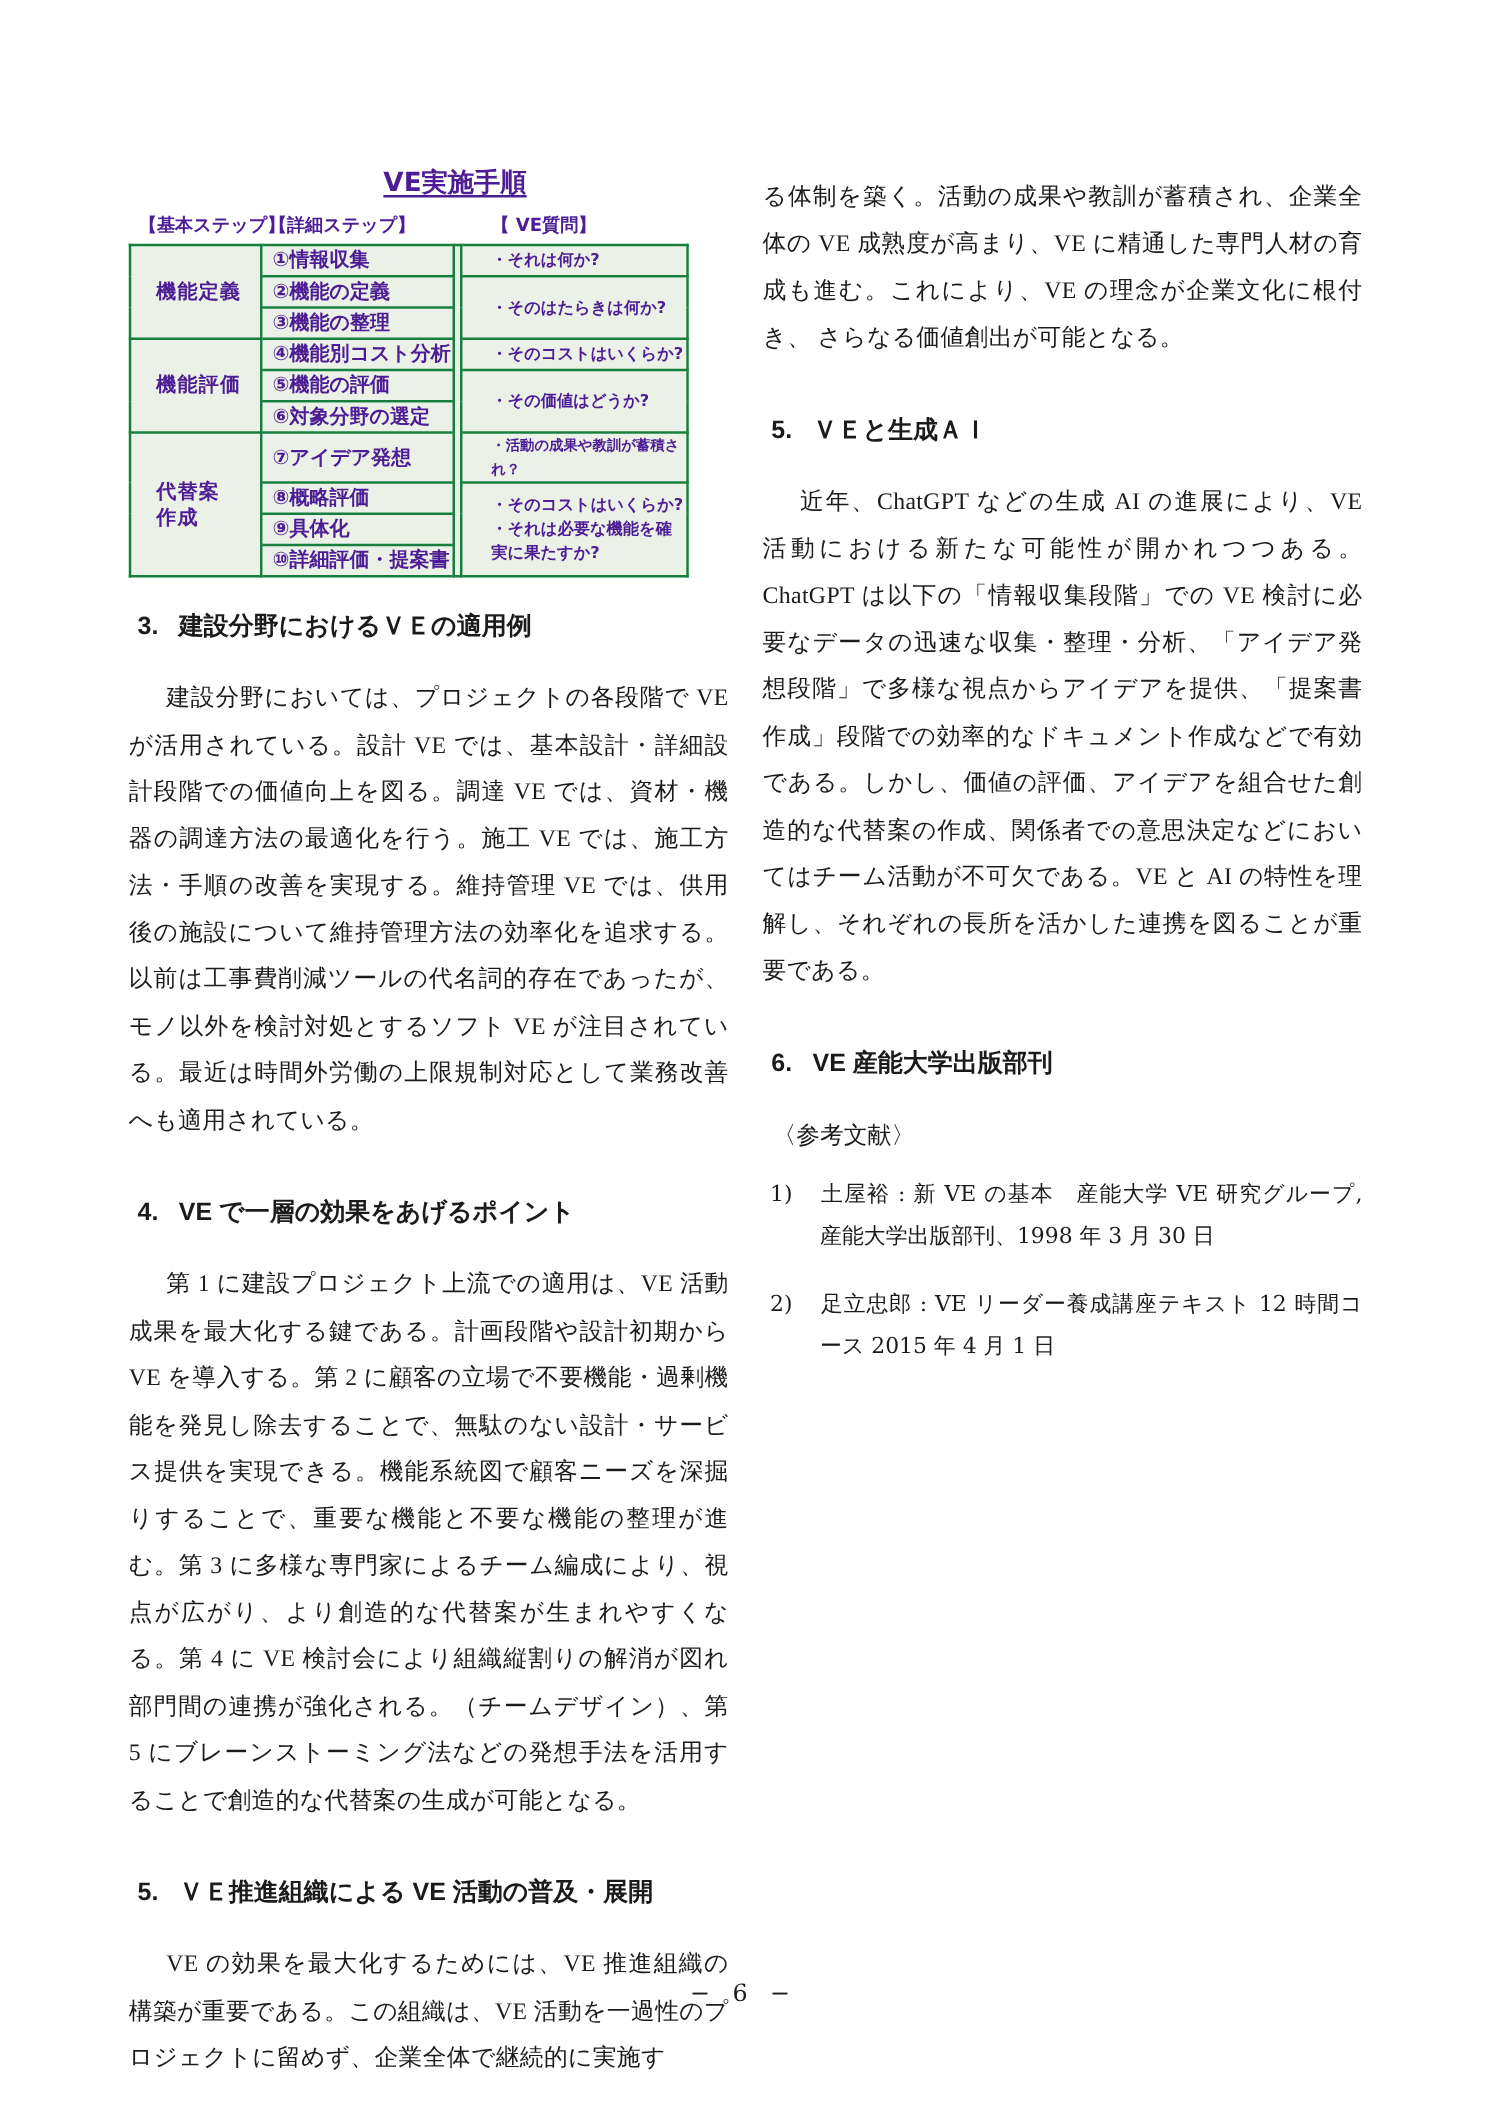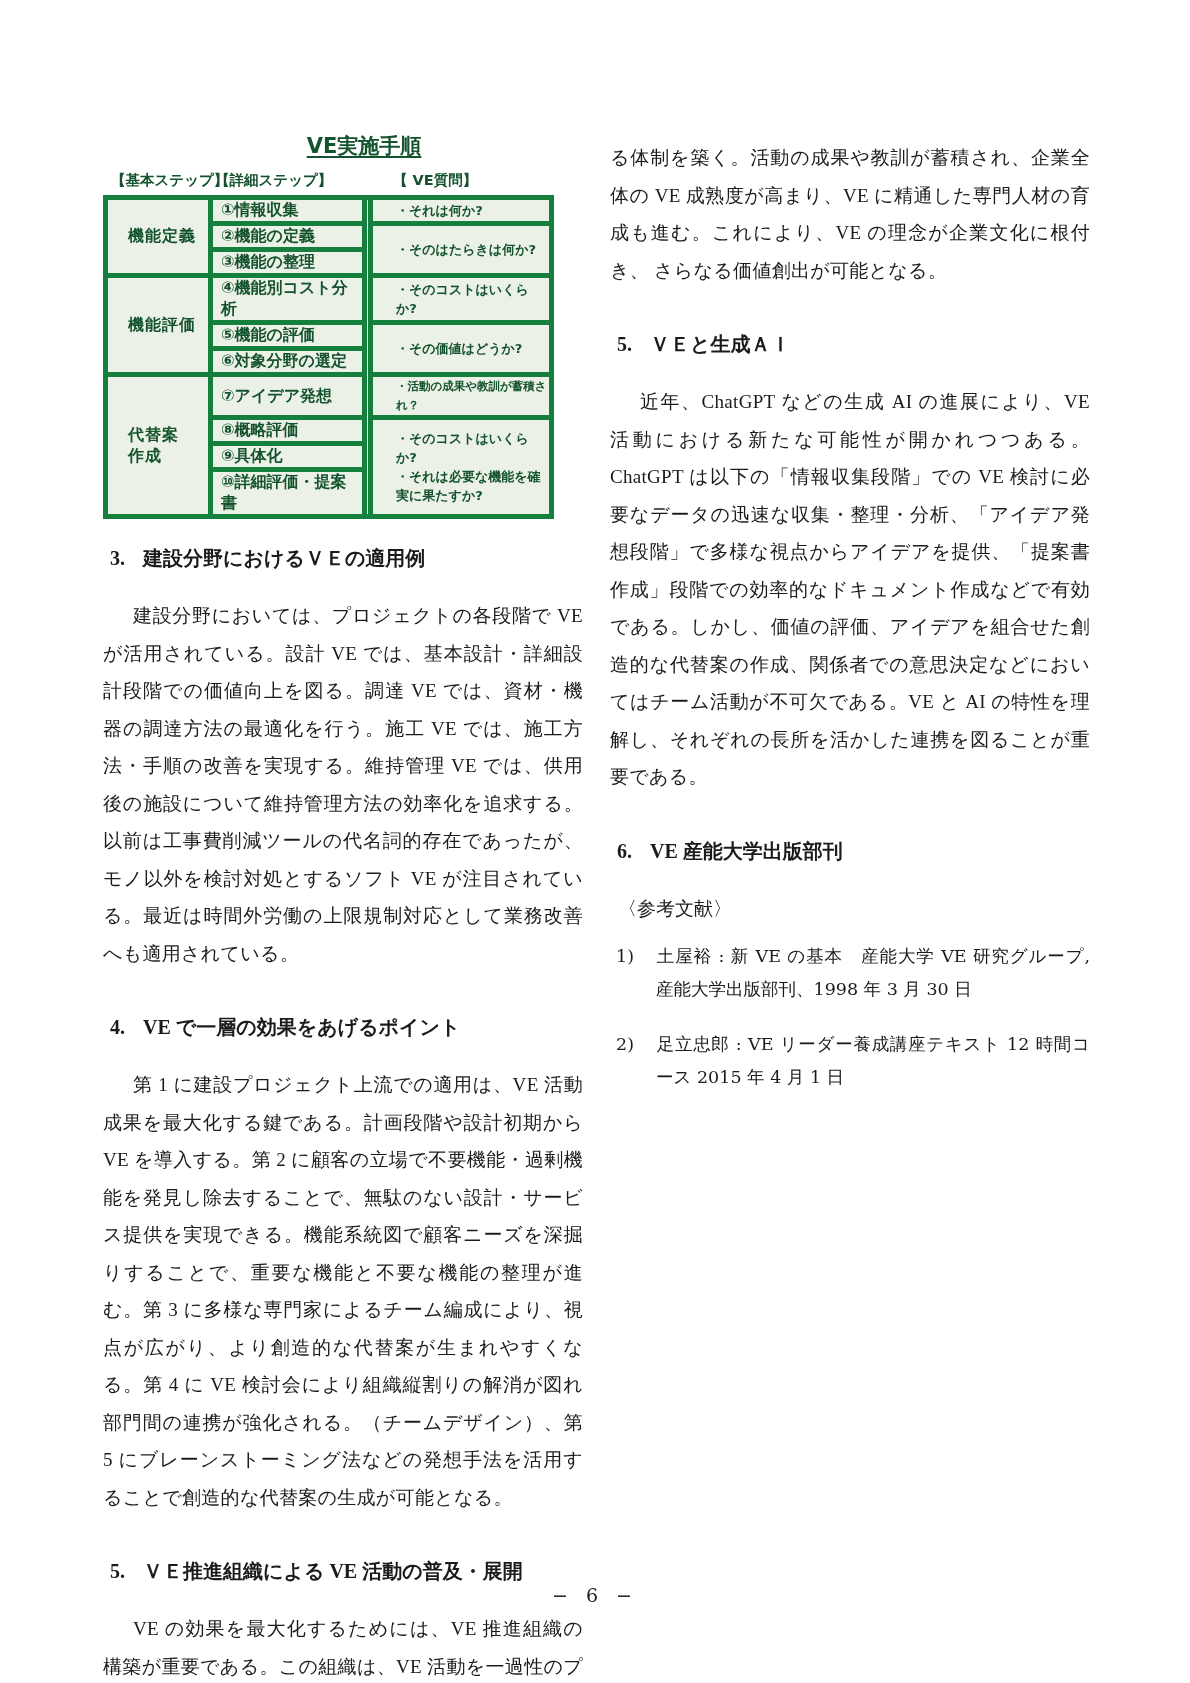--- a/index.html
+++ b/index.html
@@ -6,46 +6,46 @@
   html,body { background:#ffffff; }
   .page {
     position:relative; width:1190px; height:1683px; background:#ffffff;
     font-family:"DejaVu Serif","Liberation Serif",serif; color:#1b1b1b; overflow:hidden;
   }
   .col { position:absolute; width:480px; }
   .col-left  { left:103px; top:133px; }
   .col-right { left:610px; top:139px; }
 
   
-  .figure { width:522px; font-family:"DejaVu Sans","Liberation Sans",sans-serif; color:#14532d; }
+  .figure { width:522px; font-family:"DejaVu Sans","Liberation Sans",sans-serif; color:#4c1d95; }
   .fig-title {
     font-weight:bold; font-size:21px; line-height:26px; text-align:center;
     margin-bottom:12px;
   }
   .fig-title span { text-decoration:underline; text-underline-offset:3px; }
   .fig-headers { position:relative; height:22px; font-weight:bold; font-size:14.5px; margin-bottom:2px;text-align:right; }
   .fig-headers .h1 { position:absolute; left:8px; }
   .fig-headers .h2 { position:absolute; left:112px; }
   .fig-headers .h3 { position:absolute; left:290px; }
   table.fig-table { border-collapse:collapse; table-layout:fixed; width:446px; }
   table.fig-table tr { height:25px; }
   table.fig-table td {
-    background:#ebf1e6; border:5px solid #15803d;
+    background:#ebf1e6; border:2px solid #15803d;
     font-weight:bold; white-space:pre-line; vertical-align:middle;
     overflow:hidden;
   }
   td.c1 { font-size:16px; padding-left:20px; letter-spacing:1px; }
   td.c2 { font-size:16px; padding-left:8px; }
   td.c3 { font-size:13px; padding-left:23px; line-height:19px; }
   td.c3.q-small { font-size:11.5px; }
   td.gap { background:#ffffff; border:none; padding:0; }
 
   
   .heading {
-    font-family:Liberation Serif, serif;
+    font-family:Liberation Sans, sans-serif;
     font-size:20px; line-height:30px; font-weight:bold;
     margin-top:40px; margin-bottom:24px; white-space:nowrap;
   }
   .heading .h-num { display:inline-block; width:40px; padding-left:7px; }
   .figure + .heading { margin-top:24px; }
   p.body {
     font-size:19px; line-height:37.5px; text-align:justify; text-indent:30px;
     letter-spacing:0.3px;
     font-family:Liberation Serif, serif;
   }

